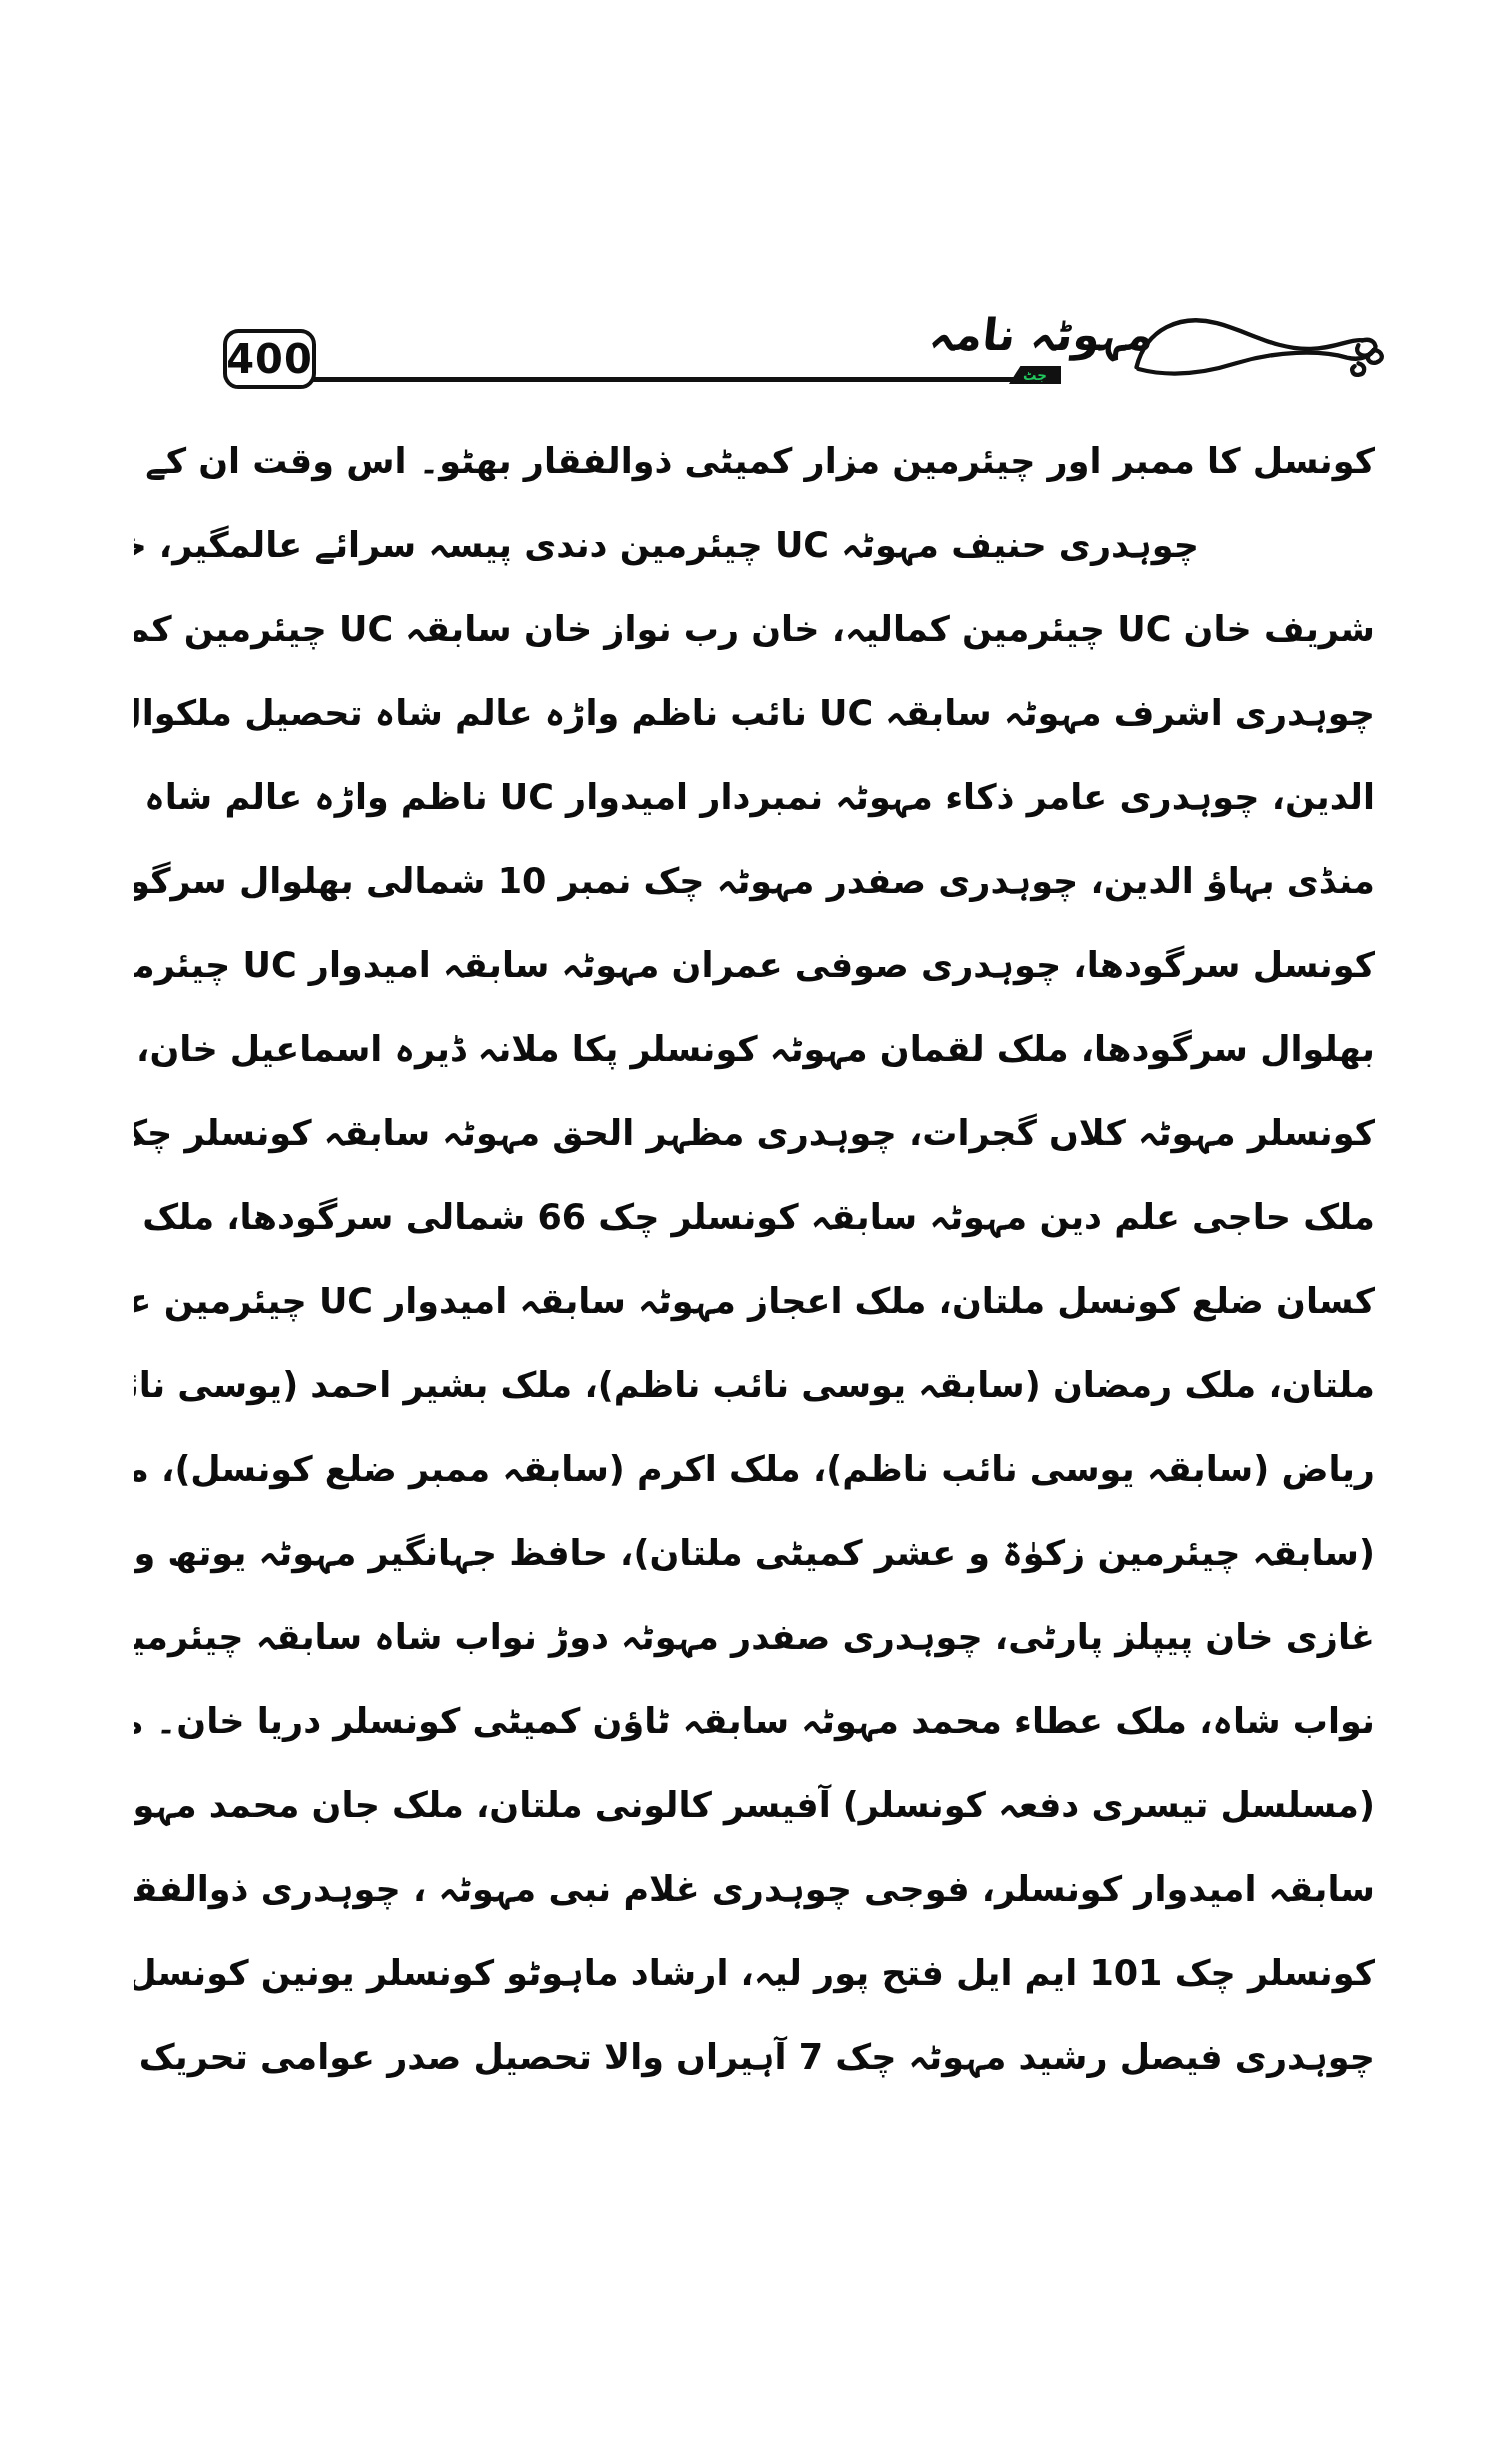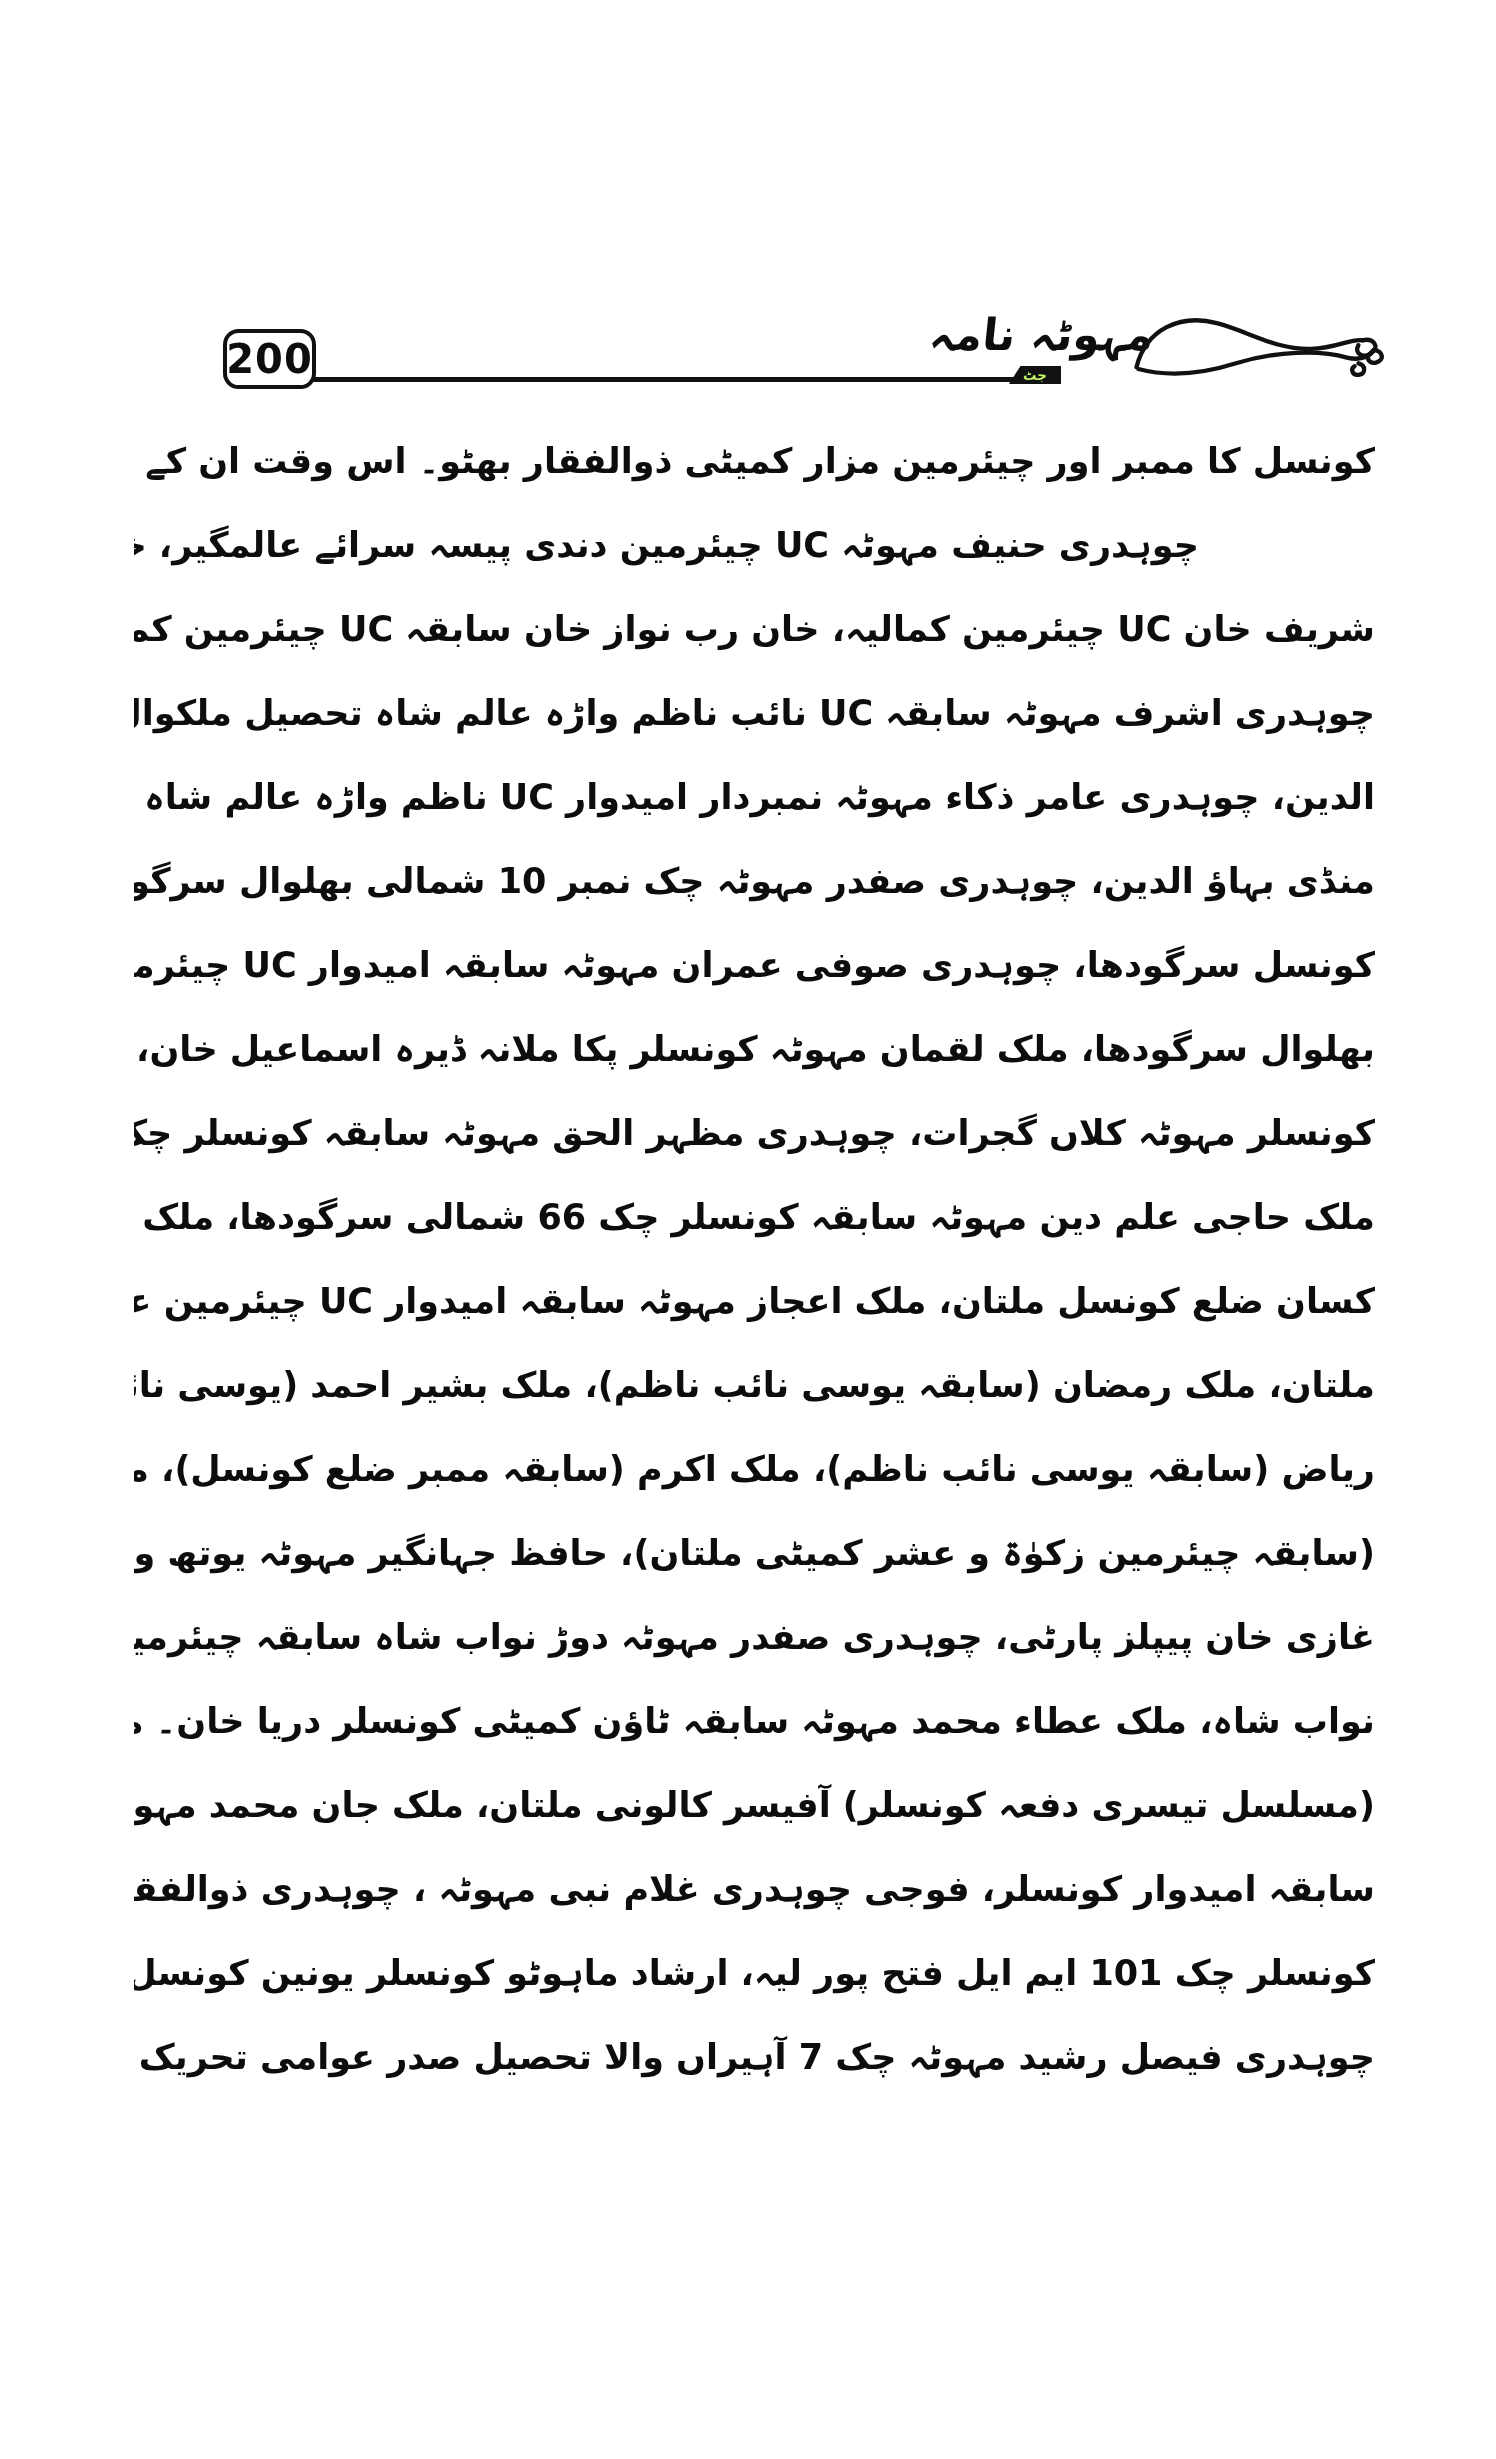--- a/index.html
+++ b/index.html
@@ -20,21 +20,21 @@
     position:absolute;left:313px;top:377px;width:742px;height:4.8px;background:#111;z-index:1;
   }
   .book-title{
     position:absolute;left:951px;top:309px;width:202px;height:67px;
     direction:rtl;text-align:center;
     font-size:44px;font-weight:bold;transform:skewX(-6deg);
     white-space:nowrap;z-index:2;
   }
   .title-tag{
     position:absolute;left:1009px;top:366px;width:52px;height:18px;
-    background:#111;color:#bef264;
+    background:#111;color:#22c55e;
     clip-path:polygon(0 100%,22% 0,100% 0,100% 100%);
     display:flex;align-items:center;justify-content:center;
     font-size:13.4px;font-weight:bold;direction:rtl;z-index:3;text-align:right;
   }
   .flourish{
     position:absolute;left:1132px;top:304px;width:252px;height:88px;z-index:2;
   }
   .flourish path{stroke:#111;stroke-width:4.5;fill:none;stroke-linecap:round;}
 
   
@@ -50,21 +50,21 @@
     white-space:nowrap;
   }
   .l-para-end{text-align:right;text-align-last:right;}
   .l-para-start{padding-right:176px;padding-left:98px;}
 </style>
 </head>
 <body>
 
 <div class="page">
 
-  <div class="page-number">200</div>
+  <div class="page-number">400</div>
 
   <div class="header-rule"></div>
 
   <div class="book-title" dir="rtl">مہوٹہ نامہ</div>
 
   <div class="title-tag">جٹ</div>
 
   <svg class="flourish" viewBox="0 0 262 92" xmlns="http://www.w3.org/2000/svg">
     <path d="M4 66 C14 26, 50 10, 88 20 C122 29, 150 48, 186 47 C214 46, 228 36, 240 38"></path>
     <path d="M6 68 C36 76, 70 74, 108 62 C150 49, 196 48, 224 56 C236 59, 246 56, 252 48"></path>

